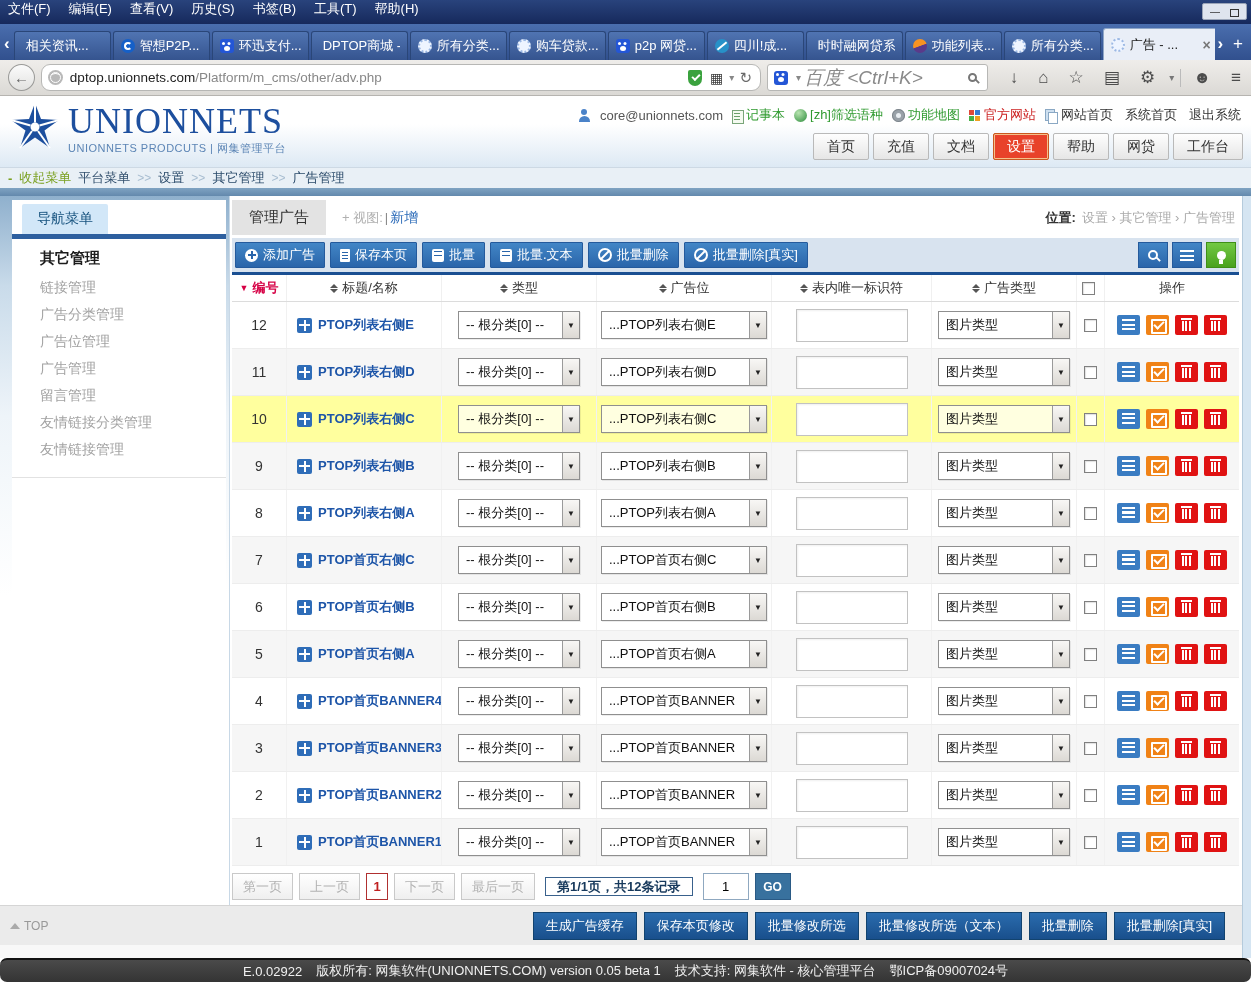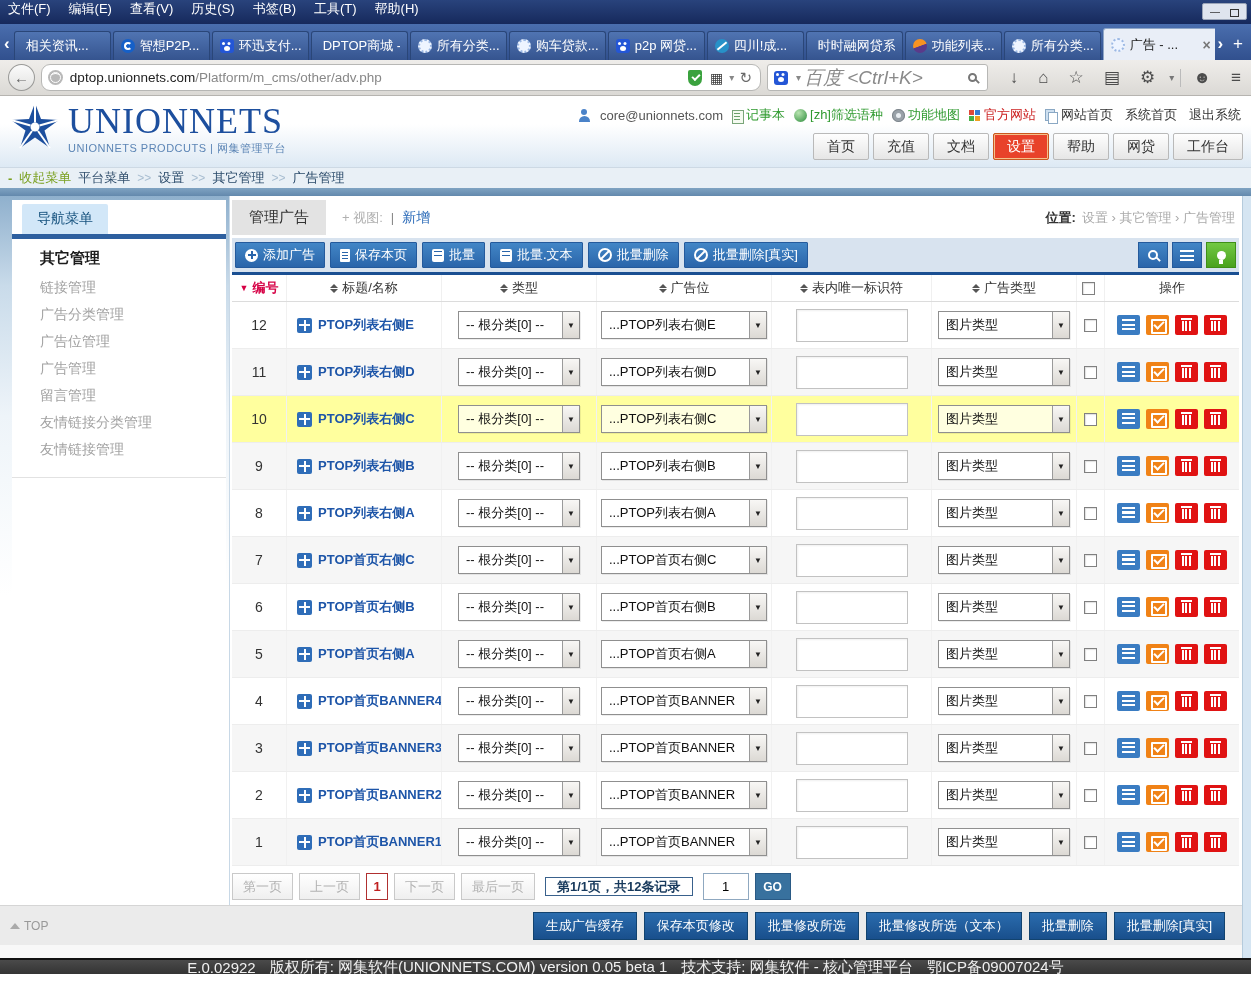--- a/index.html
+++ b/index.html
@@ -104,21 +104,21 @@
   .side-panel{position:absolute;left:12px;right:3px;top:4px;bottom:0;background:#fff;}
   .side-tab{display:inline-block;margin:4px 0 0 10px;padding:6px 15px;background:#d2e7f8;color:#16527e;font-size:14px;border-radius:2px 2px 0 0;}
   .side-bar-line{height:5px;background:#2d5f9f;}
   .side-list{padding:10px 10px 14px 28px;border-bottom:1px solid #e2e2e2;}
   .side-group{font-size:15px;font-weight:bold;color:#1c1c1c;margin-bottom:6px;}
   .side-item{font-size:14px;color:#a2a2a2;line-height:27px;cursor:pointer;}
 
   .main{flex:1;position:relative;padding:4px 12px 0 2px;}
   .main-tabrow{display:flex;align-items:center;height:35px;}
   .main-tab{background:#e3e3e3;padding:8px 17px;font-size:15px;color:#333;}
-  .view-area{margin-left:16px;color:#b0b0b0;font-size:13px;display:flex;gap:8px;align-items:center;}
+  .view-area{margin-left:16px;color:#b0b0b0;font-size:13px;display:flex;gap:2px;align-items:center;}
   .view-sep{color:#888;}
   .view-new{color:#2a6ab8;font-size:14px;}
   .loc-area{margin-left:auto;font-size:13px;display:flex;gap:6px;align-items:center;padding-right:4px;}
   .loc-label{color:#333;font-weight:bold;}
   .loc-path{color:#aaa;}
 
   .toolbar{margin-top:3px;background:#d8e3ef;border-bottom:3px solid #1a4f92;padding:4px 3px;display:flex;align-items:center;}
   .tb-btn{height:26px;display:flex;align-items:center;gap:5px;padding:0 9px;margin-right:5px;background:linear-gradient(#4286c6,#2a65aa);border:1px solid #245a9c;border-radius:1px;color:#fff;font-size:13px;white-space:nowrap;}
   .tbi{display:inline-block;position:relative;flex:none;}
   .fi-plus-icon{width:13px;height:13px;border-radius:50%;background:#fff;}
@@ -199,21 +199,21 @@
   .pg-go{height:27px;width:36px;display:flex;align-items:center;justify-content:center;background:#38719e;border:1px solid #2a5a85;color:#fff;font-weight:bold;font-size:12px;}
 
   
   .action-bar{position:absolute;top:905px;left:0;right:0;height:40px;background:#ebebeb;border-top:1px solid #d5d5d5;display:flex;align-items:center;padding:0 10px;}
   .top-link{color:#999;font-size:12px;display:flex;align-items:center;gap:4px;}
   .top-tri{width:0;height:0;border-left:5px solid transparent;border-right:5px solid transparent;border-bottom:6px solid #aaa;}
   .act-btns{margin-left:auto;display:flex;gap:7px;padding-right:16px;}
   .act-btn{height:28px;display:flex;align-items:center;padding:0 12px;background:linear-gradient(#2a6cae,#194f8c);border:1px solid #12436f;color:#fff;font-size:13px;white-space:nowrap;}
 
   .gap-strip{position:absolute;top:945px;left:0;right:0;height:13px;background:#f8f8f8;}
-  .statusbar{position:absolute;top:958px;left:0;right:0;height:16px;background:linear-gradient(#4a4a4a,#343434);border-top:2px solid #121212;display:flex;align-items:center;justify-content:center;gap:14px;color:#f0f0f0;font-size:15px;}
+  .statusbar{position:absolute;top:958px;left:0;right:0;height:24px;background:linear-gradient(#4a4a4a,#343434);border-top:2px solid #121212;display:flex;align-items:center;justify-content:center;gap:14px;color:#f0f0f0;font-size:13px;border-radius:7px;}
   .scroll-strip{position:absolute;right:0;top:196px;height:762px;width:9px;background:#d5e5f2;border-left:1px solid #b5cbdc;}
 </style>
 </head>
 <body>
 
 <div class="menubar">
 
     <span class="menu-item">文件(F)</span>
 
     <span class="menu-item">编辑(E)</span>

